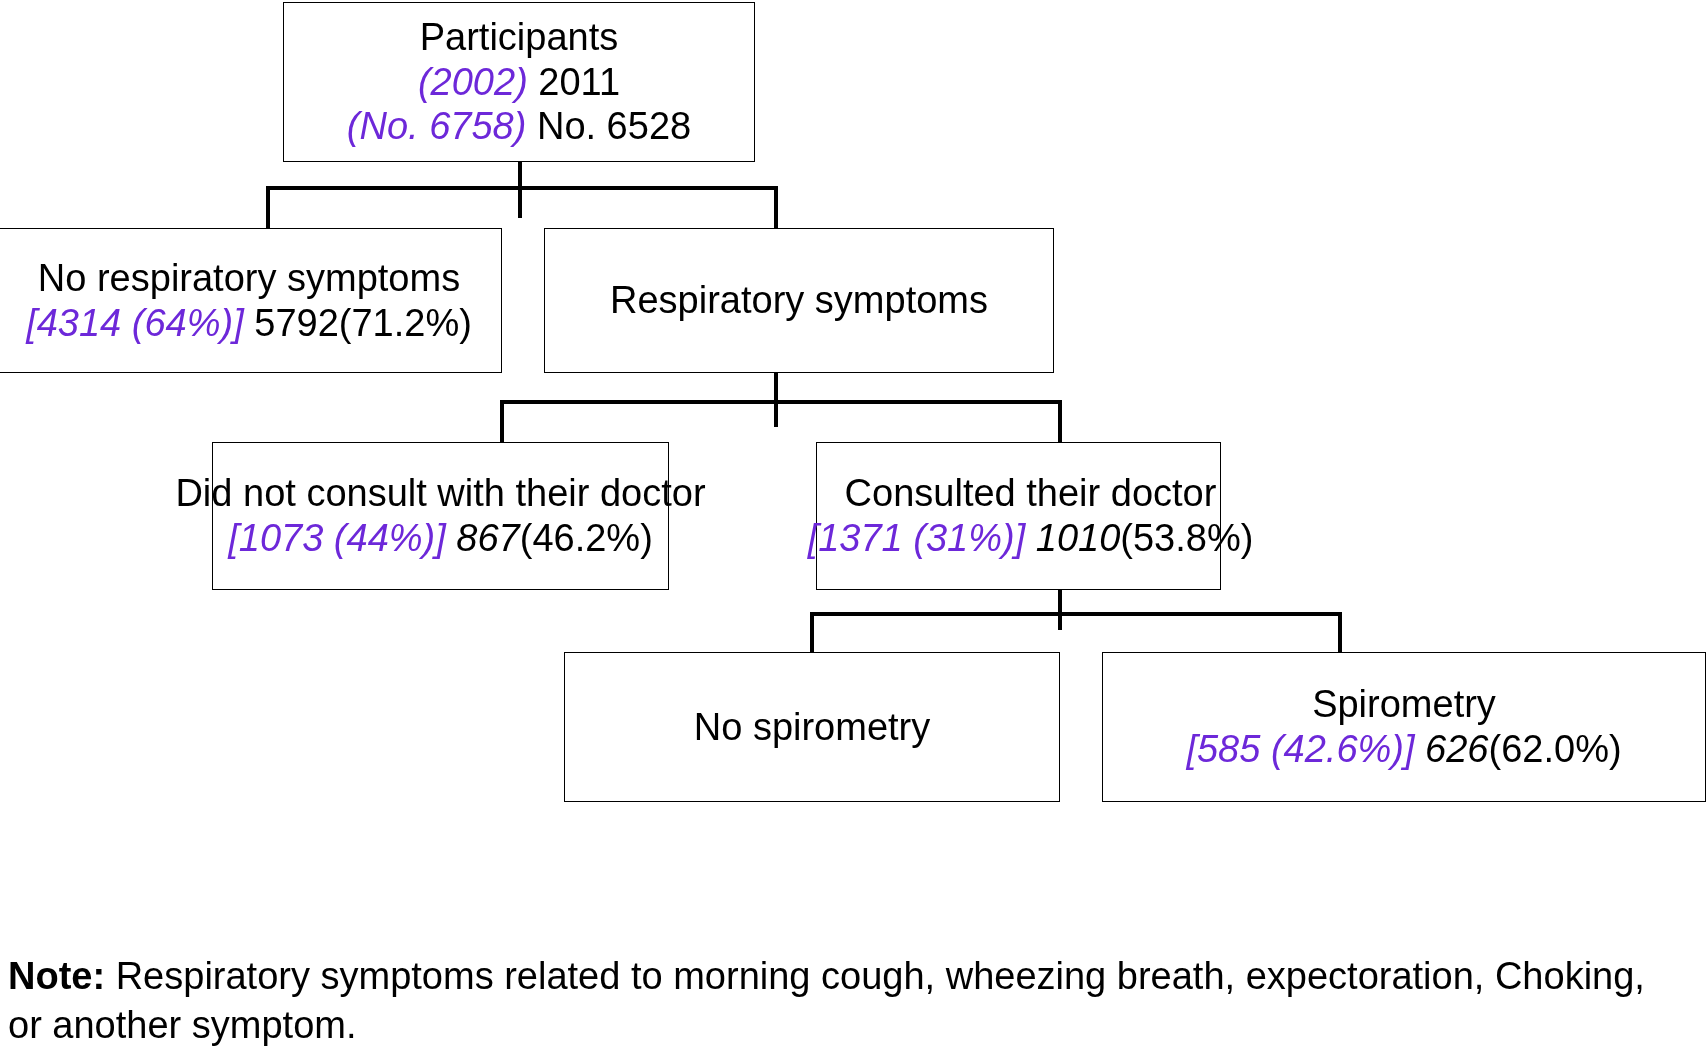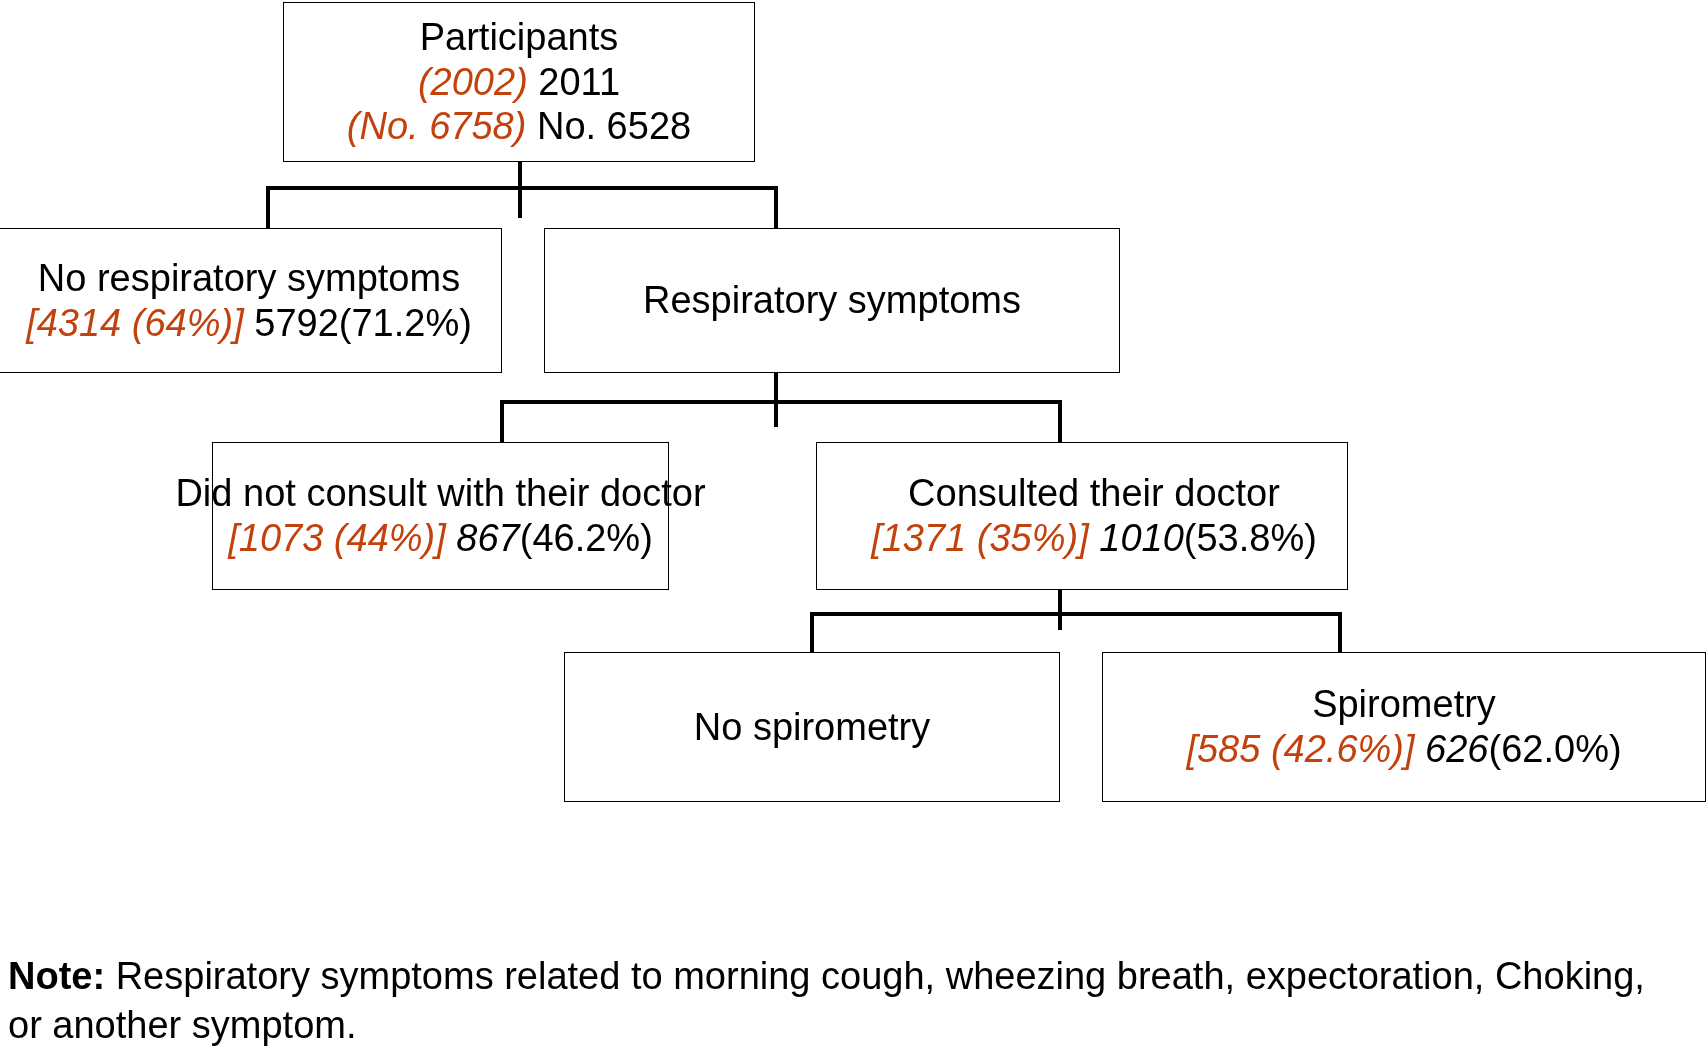--- a/index.html
+++ b/index.html
@@ -36,21 +36,21 @@
     z-index: 2;
   }
   .node .line {
     white-space: nowrap;
     font-size: 38px;
   }
   .node .line.title {
     font-size: 38px;
   }
   .prev {
-    color: #c2410c;
+    color: #6d28d9;
     font-style: italic;
   }
   .cur-italic {
     font-style: italic;
   }
   .connector {
     position: absolute;
     background: #000000;
     z-index: 1;
   }
@@ -97,35 +97,35 @@
     </div>
   </div>
 
   <div class="node" style="left:-4px; top:228px; width:506px; height:145px;">
     <div class="line title">No respiratory symptoms</div>
     <div class="line">
       <span class="prev">[4314 (64%)]</span><span> 5792(71.2%)</span>
     </div>
   </div>
 
-  <div class="node" style="left:544px; top:228px; width:576px; height:145px;">
+  <div class="node" style="left:544px; top:228px; width:510px; height:145px;">
     <div class="line title">Respiratory symptoms</div>
   </div>
 
   <div class="node" style="left:212px; top:442px; width:457px; height:148px;">
     <div class="line title">Did not consult with their doctor</div>
     <div class="line">
       <span class="prev">[1073 (44%)]</span><span class="cur-italic"> 867</span><span>(46.2%)</span>
     </div>
   </div>
 
-  <div class="node" style="left:816px; top:442px; width:532px; height:148px;padding-left:24px;">
+  <div class="node" style="left:816px; top:442px; width:405px; height:148px;padding-left:24px;">
     <div class="line title">Consulted their doctor</div>
     <div class="line">
-      <span class="prev">[1371 (35%)]</span><span class="cur-italic"> 1010</span><span>(53.8%)</span>
+      <span class="prev">[1371 (31%)]</span><span class="cur-italic"> 1010</span><span>(53.8%)</span>
     </div>
   </div>
 
   <div class="node" style="left:564px; top:652px; width:496px; height:150px;">
     <div class="line title">No spirometry</div>
   </div>
 
   <div class="node" style="left:1102px; top:652px; width:604px; height:150px;">
     <div class="line title">Spirometry</div>
     <div class="line">

